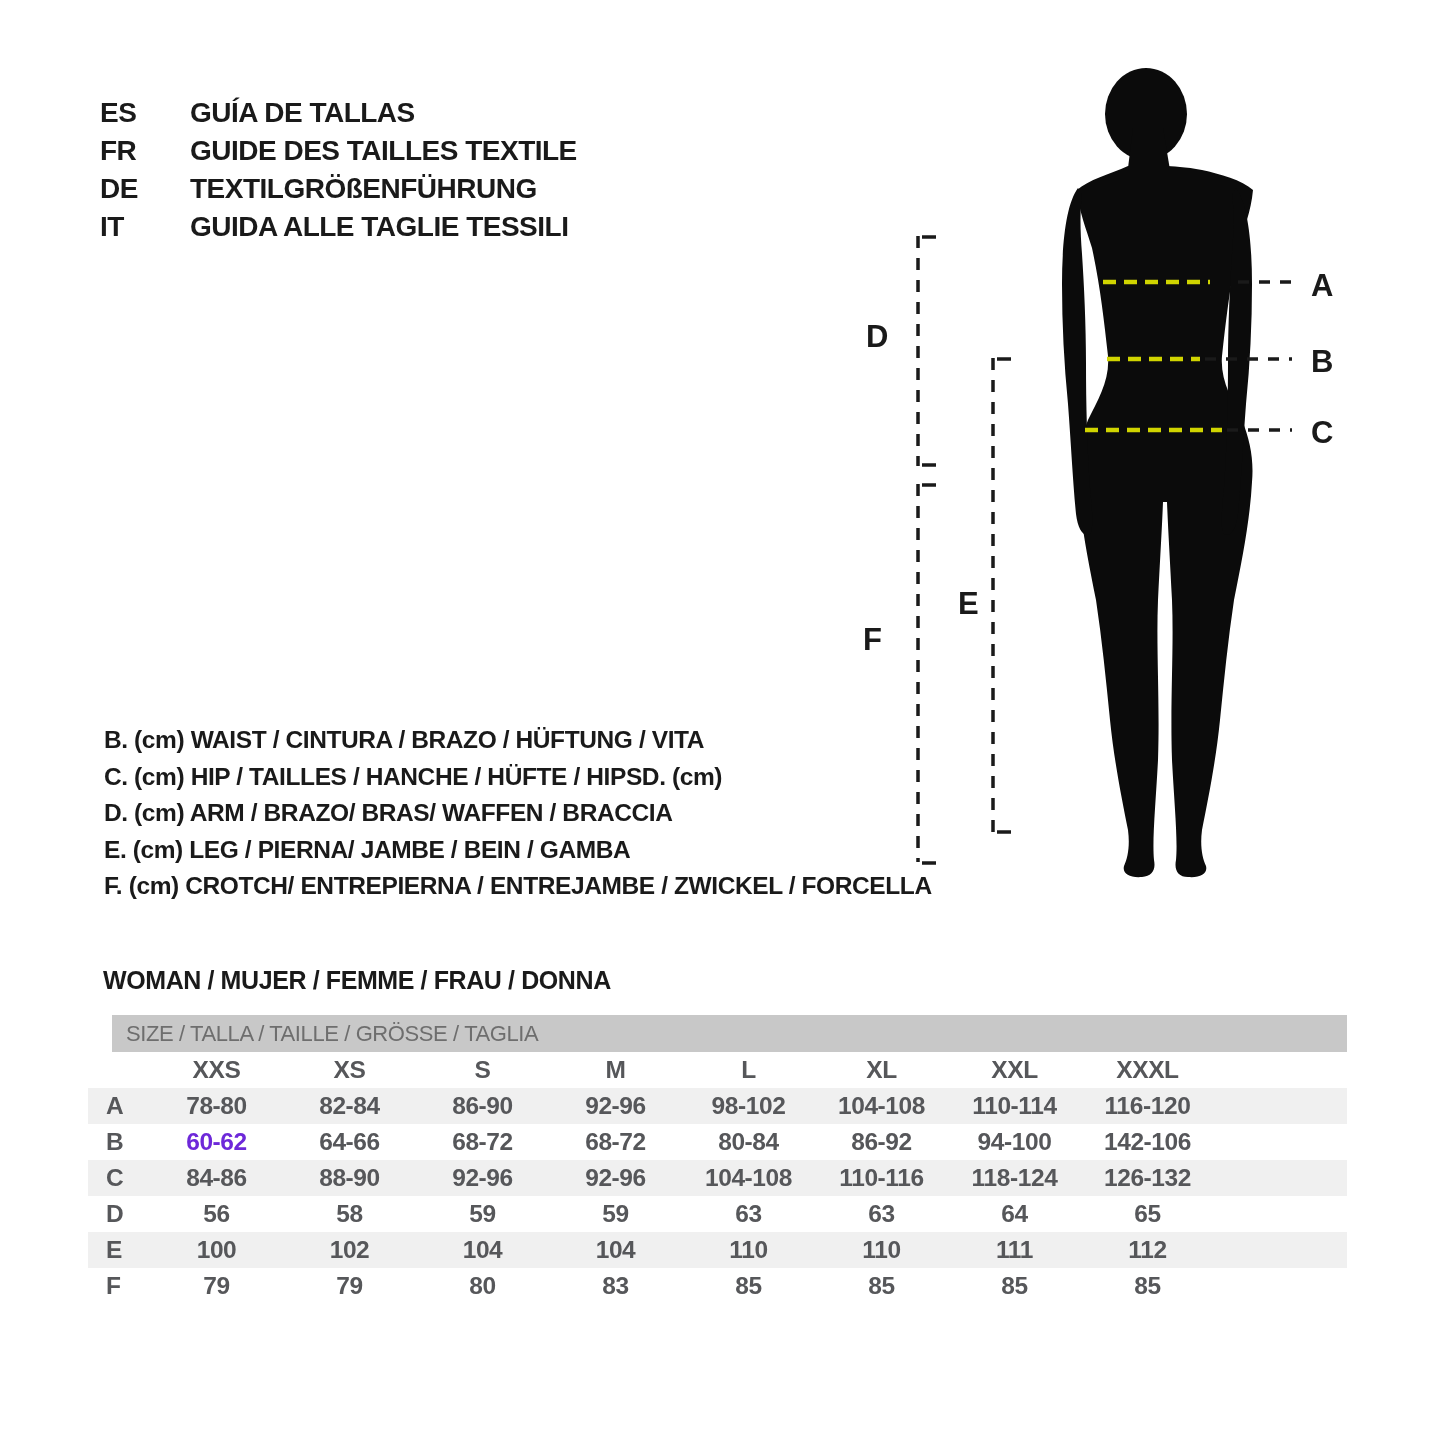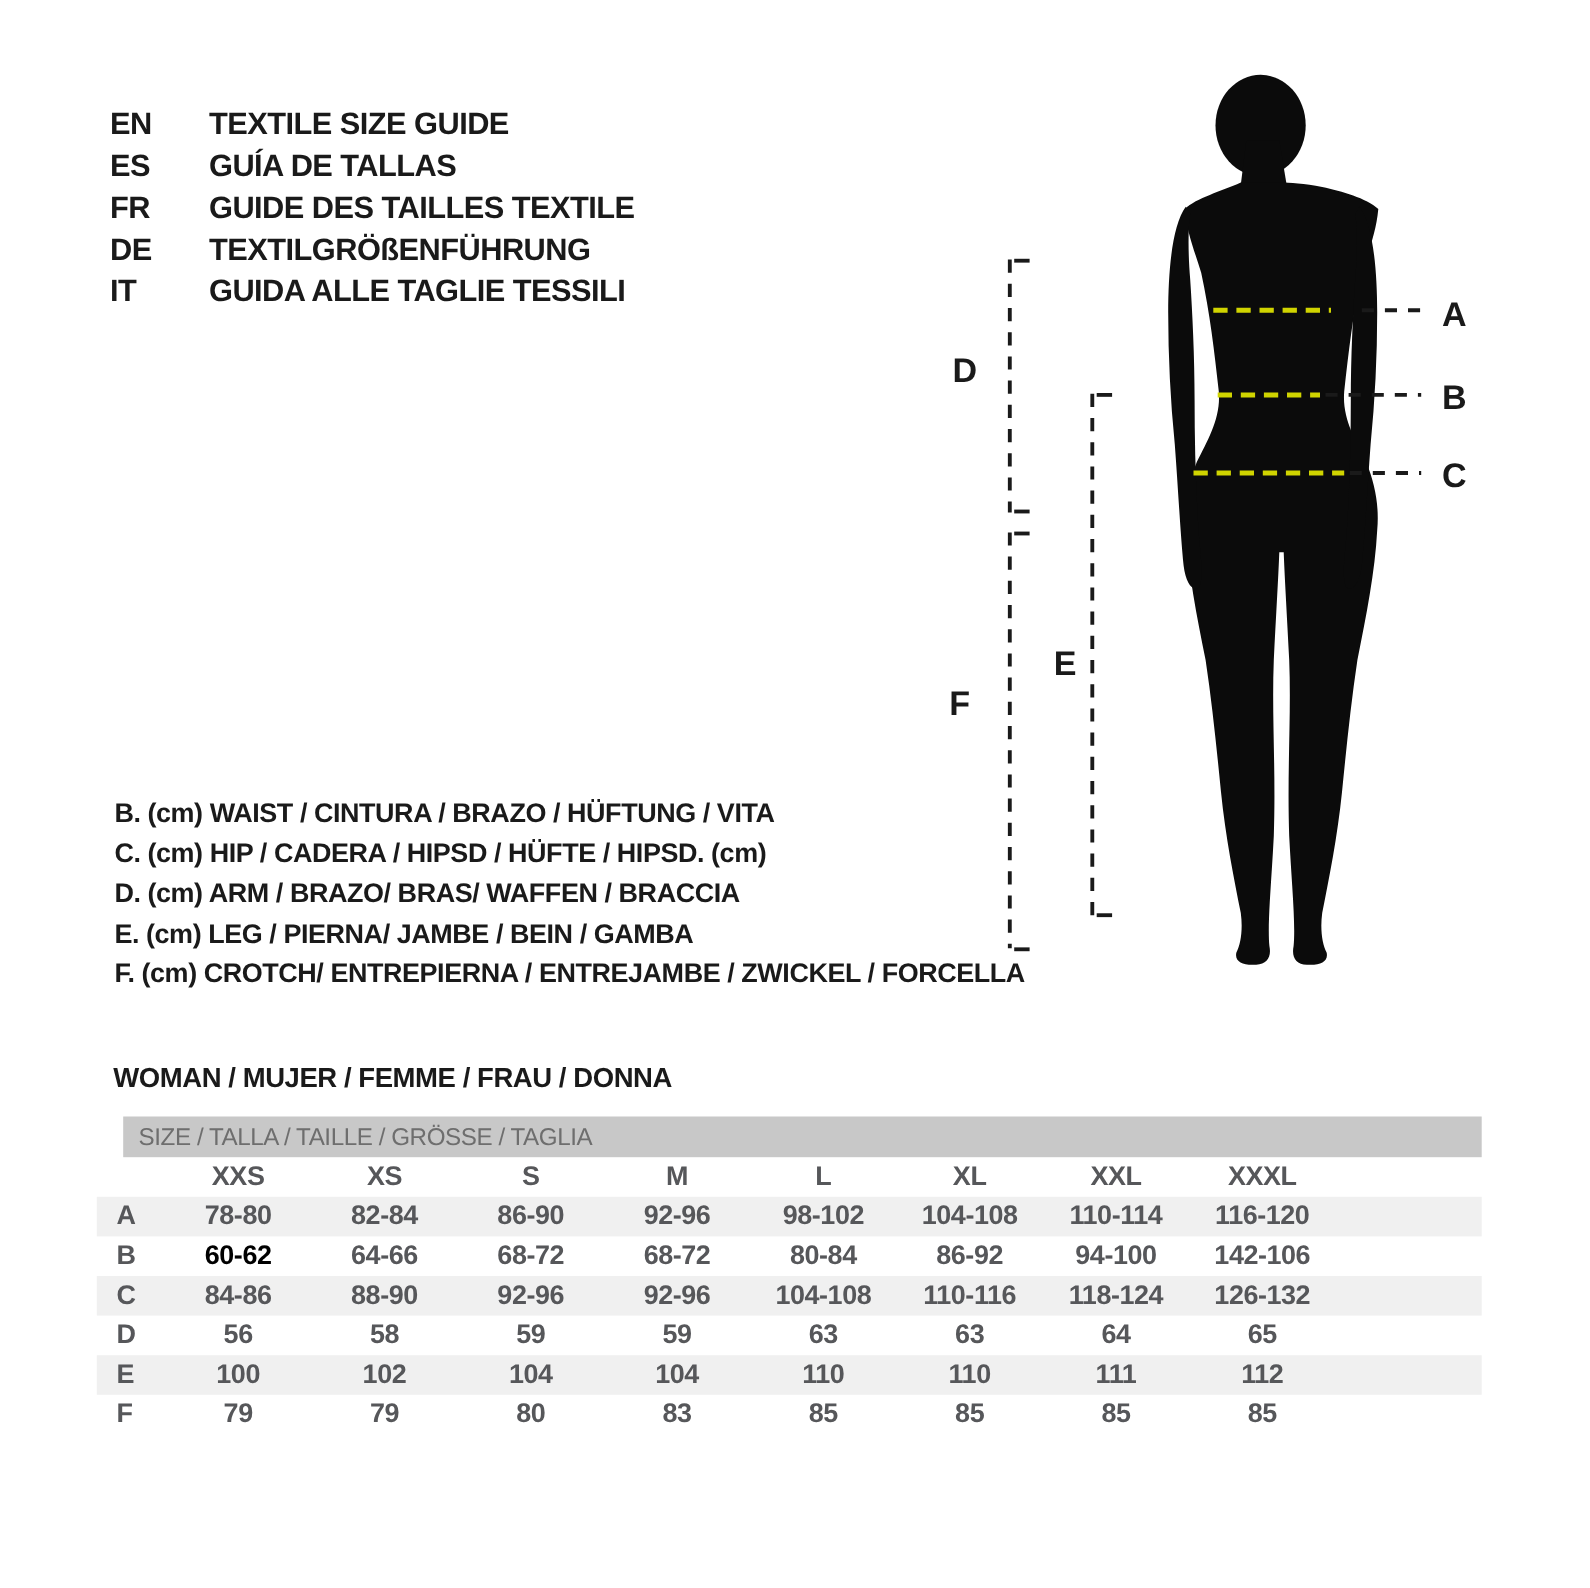--- a/index.html
+++ b/index.html
@@ -27,24 +27,20 @@
   .t-row .c{text-align:center;}
   .t-row span{font-size:24.5px;font-weight:bold;letter-spacing:-0.4px;}
   
   .figure-wrap{position:absolute;left:850px;top:60px;width:510px;height:830px;}
   svg text{font-family:"Liberation Sans","DejaVu Sans",sans-serif;}
 </style>
 </head>
 <body>
 
 <div class="lang-block">
-    <div class="lang-row">
-      <span class="lang-code">EN</span>
-      <span class="lang-title">TEXTILE SIZE GUIDE</span>
-    </div>
     <div class="lang-row">
       <span class="lang-code">ES</span>
       <span class="lang-title">GUÍA DE TALLAS</span>
     </div>
     <div class="lang-row">
       <span class="lang-code">FR</span>
       <span class="lang-title">GUIDE DES TAILLES TEXTILE</span>
     </div>
     <div class="lang-row">
       <span class="lang-code">DE</span>
@@ -148,21 +144,21 @@
       <text x="1311" y="443">C</text>
       <text x="866" y="347">D</text>
       <text x="958" y="614">E</text>
       <text x="863" y="650">F</text>
     </g>
   </svg>
 </div>
 
 <div class="measure-block">
     <div class="measure-row">B. (cm) WAIST / CINTURA / BRAZO / HÜFTUNG / VITA</div>
-    <div class="measure-row">C. (cm) HIP / CADERA / HIPSD / HÜFTE / HIPSD. (cm)</div>
+    <div class="measure-row">C. (cm) HIP / TAILLES / HANCHE / HÜFTE / HIPSD. (cm)</div>
     <div class="measure-row">D. (cm) ARM / BRAZO/ BRAS/ WAFFEN / BRACCIA</div>
     <div class="measure-row">E. (cm) LEG / PIERNA/ JAMBE / BEIN / GAMBA</div>
     <div class="measure-row">F. (cm) CROTCH/ ENTREPIERNA / ENTREJAMBE / ZWICKEL / FORCELLA</div>
   </div>
 
 <div class="audience">WOMAN / MUJER / FEMME / FRAU / DONNA</div>
 
 <div class="size-table">
   <div class="table-header" style="background: rgb(200, 200, 200); color: rgb(110, 110, 110);">SIZE / TALLA / TAILLE / GRÖSSE / TAGLIA</div>
   <div id="table-body">
@@ -185,21 +181,21 @@
         <span class="c" style="color: rgb(86, 87, 90);">86-90</span>
         <span class="c" style="color: rgb(86, 87, 90);">92-96</span>
         <span class="c" style="color: rgb(86, 87, 90);">98-102</span>
         <span class="c" style="color: rgb(86, 87, 90);">104-108</span>
         <span class="c" style="color: rgb(86, 87, 90);">110-114</span>
         <span class="c" style="color: rgb(86, 87, 90);">116-120</span>
         <span class="c" style="color: rgb(86, 87, 90);"></span>
       </div>
       <div class="t-row">
         <span class="rl" style="color: rgb(86, 87, 90);">B</span>
-        <span class="c" style="color: #000000;">60-62</span>
+        <span class="c" style="color: #6d28d9;">60-62</span>
         <span class="c" style="color: rgb(86, 87, 90);">64-66</span>
         <span class="c" style="color: rgb(86, 87, 90);">68-72</span>
         <span class="c" style="color: rgb(86, 87, 90);">68-72</span>
         <span class="c" style="color: rgb(86, 87, 90);">80-84</span>
         <span class="c" style="color: rgb(86, 87, 90);">86-92</span>
         <span class="c" style="color: rgb(86, 87, 90);">94-100</span>
         <span class="c" style="color: rgb(86, 87, 90);">142-106</span>
         <span class="c" style="color: rgb(86, 87, 90);"></span>
       </div>
       <div class="t-row" style="background: rgb(240, 240, 240);">

